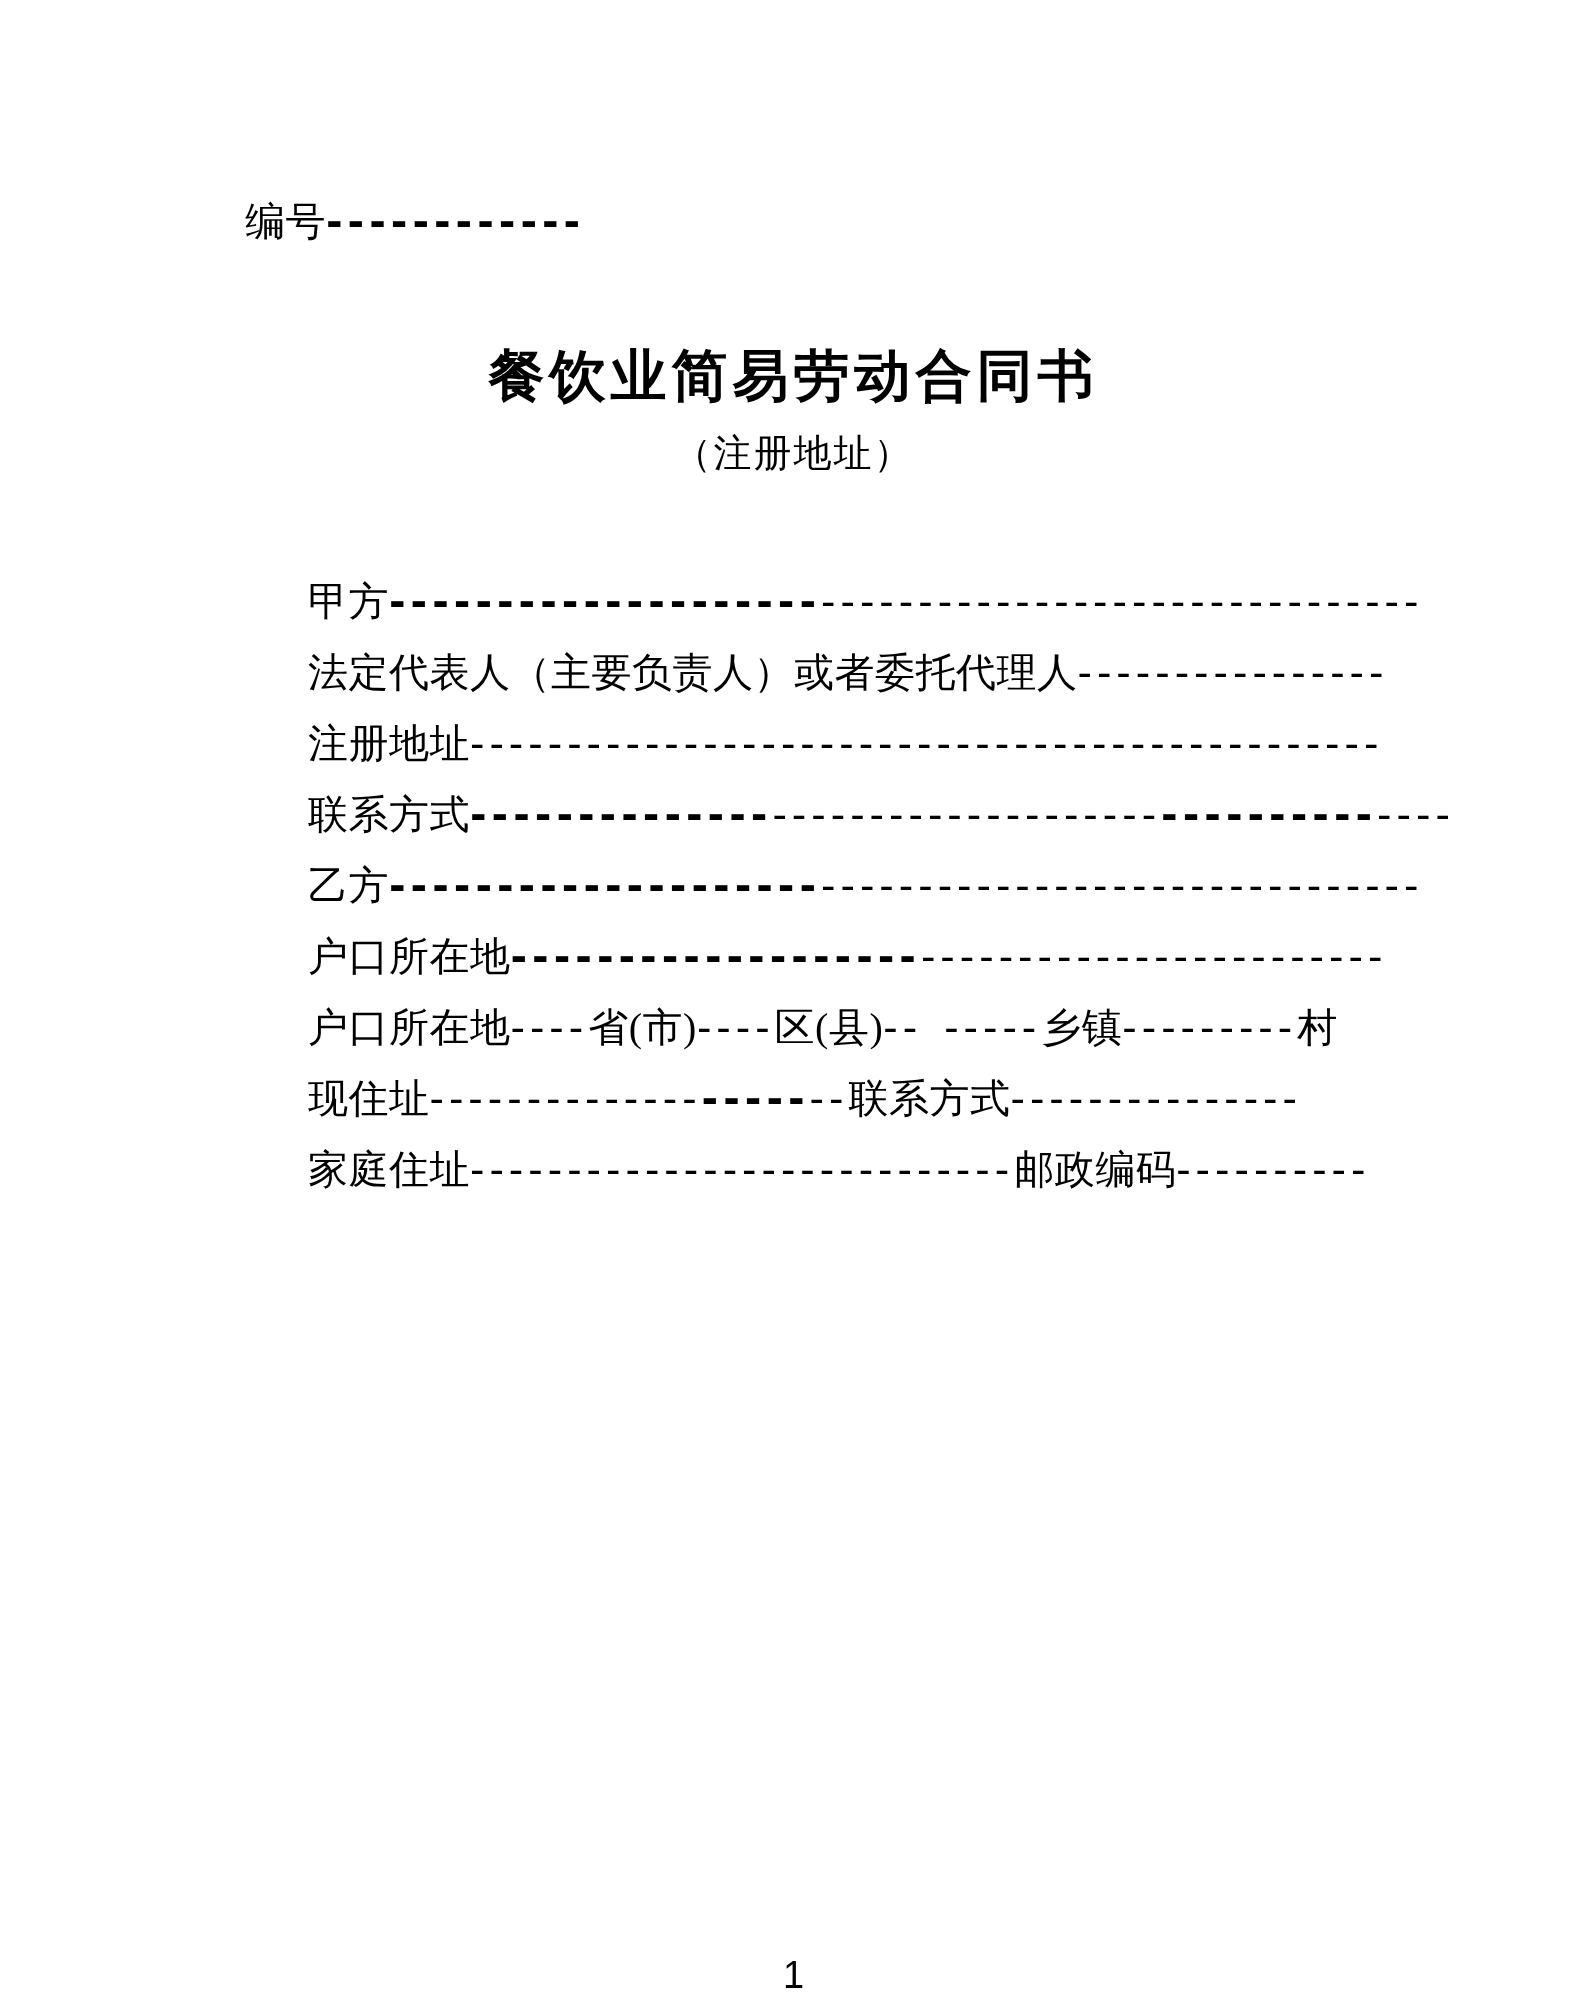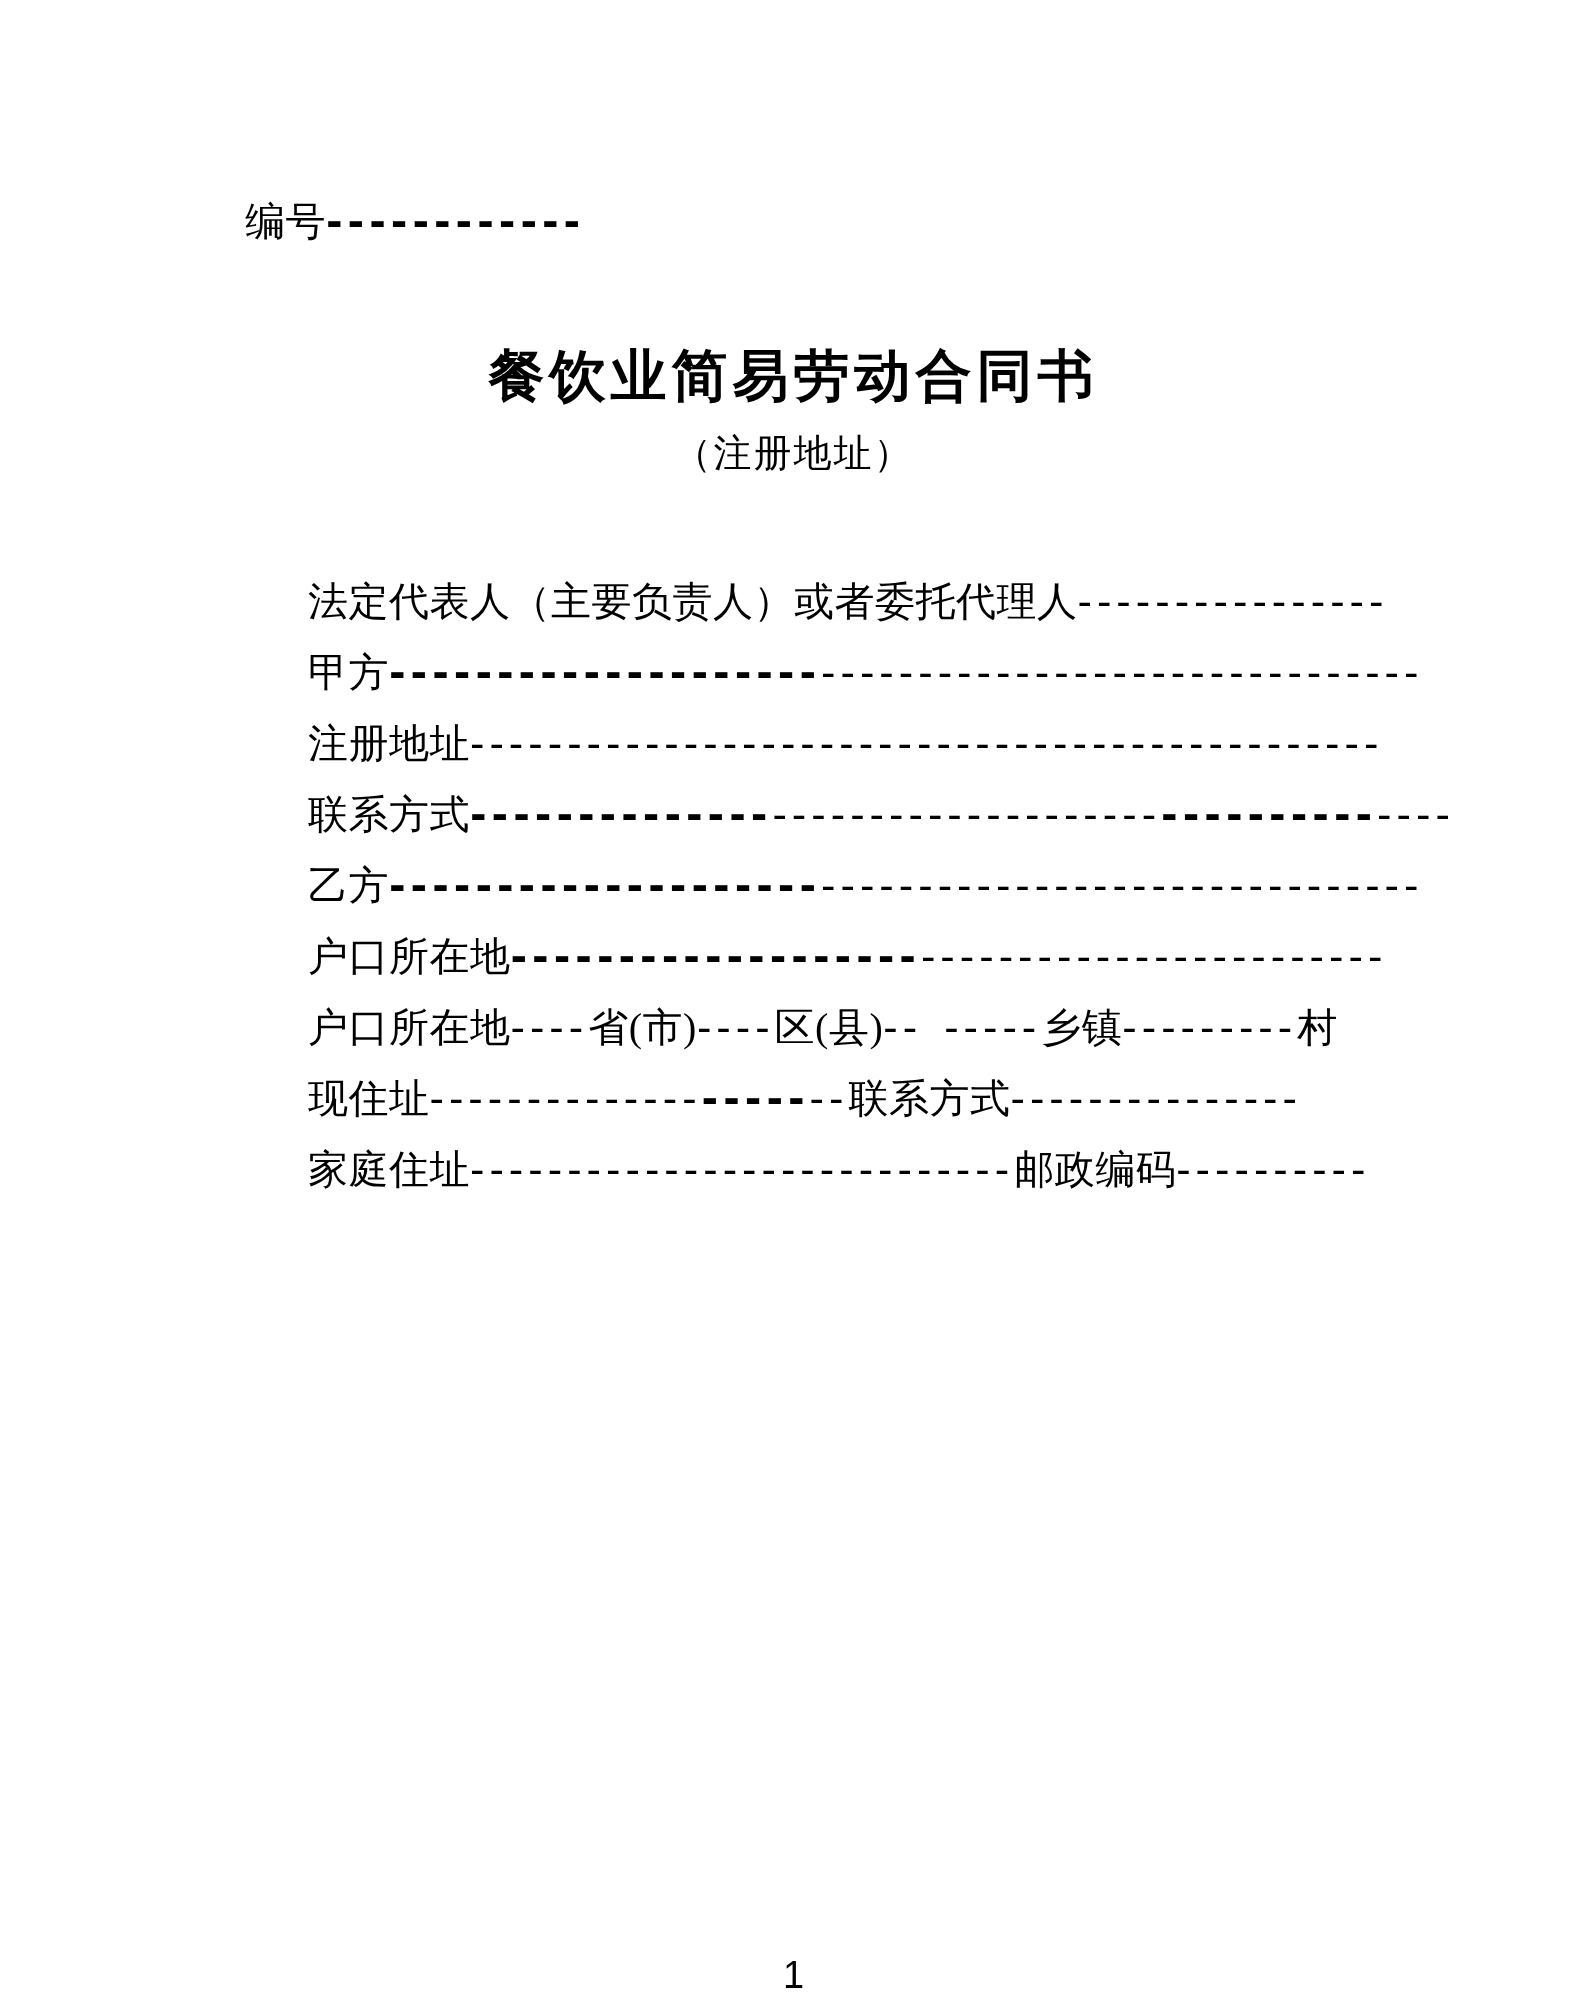--- a/index.html
+++ b/index.html
@@ -94,22 +94,22 @@
 
   <div class="serial-row">
     <span class="seg label">编号</span><span class="seg blank-bold">------------</span>
   </div>
 
   <h1 class="doc-title">餐饮业简易劳动合同书</h1>
 
   <div class="doc-subtitle">（注册地址）</div>
 
   <div class="form">
+      <div class="form-line"><span class="seg label">甲方</span><span class="seg blank-bold">--------------------</span><span class="seg blank">-------------------------------</span></div>
       <div class="form-line"><span class="seg label">法定代表人（主要负责人）或者委托代理人</span><span class="seg blank">----------------</span></div>
-      <div class="form-line"><span class="seg label">甲方</span><span class="seg blank-bold">--------------------</span><span class="seg blank">-------------------------------</span></div>
       <div class="form-line"><span class="seg label">注册地址</span><span class="seg blank">-----------------------------------------------</span></div>
       <div class="form-line"><span class="seg label">联系方式</span><span class="seg blank-bold">--------------</span><span class="seg blank">--------------------</span><span class="seg blank-bold">----------</span><span class="seg blank">----</span></div>
       <div class="form-line"><span class="seg label">乙方</span><span class="seg blank-bold">--------------------</span><span class="seg blank">-------------------------------</span></div>
       <div class="form-line"><span class="seg label">户口所在地</span><span class="seg blank-bold">-------------------</span><span class="seg blank">------------------------</span></div>
       <div class="form-line"><span class="seg label">户口所在地</span><span class="seg blank">----</span><span class="seg label">省(市)</span><span class="seg blank">----</span><span class="seg label">区(县)</span><span class="seg blank">--</span><span class="seg gap"></span><span class="seg blank">-----</span><span class="seg label">乡镇</span><span class="seg blank">---------</span><span class="seg label">村</span></div>
       <div class="form-line"><span class="seg label">现住址</span><span class="seg blank">--------------</span><span class="seg blank-bold">-----</span><span class="seg blank">--</span><span class="seg label">联系方式</span><span class="seg blank">---------------</span></div>
       <div class="form-line"><span class="seg label">家庭住址</span><span class="seg blank">----------------------------</span><span class="seg label">邮政编码</span><span class="seg blank">----------</span></div>
     </div>
 
   <div class="page-number">1</div>

